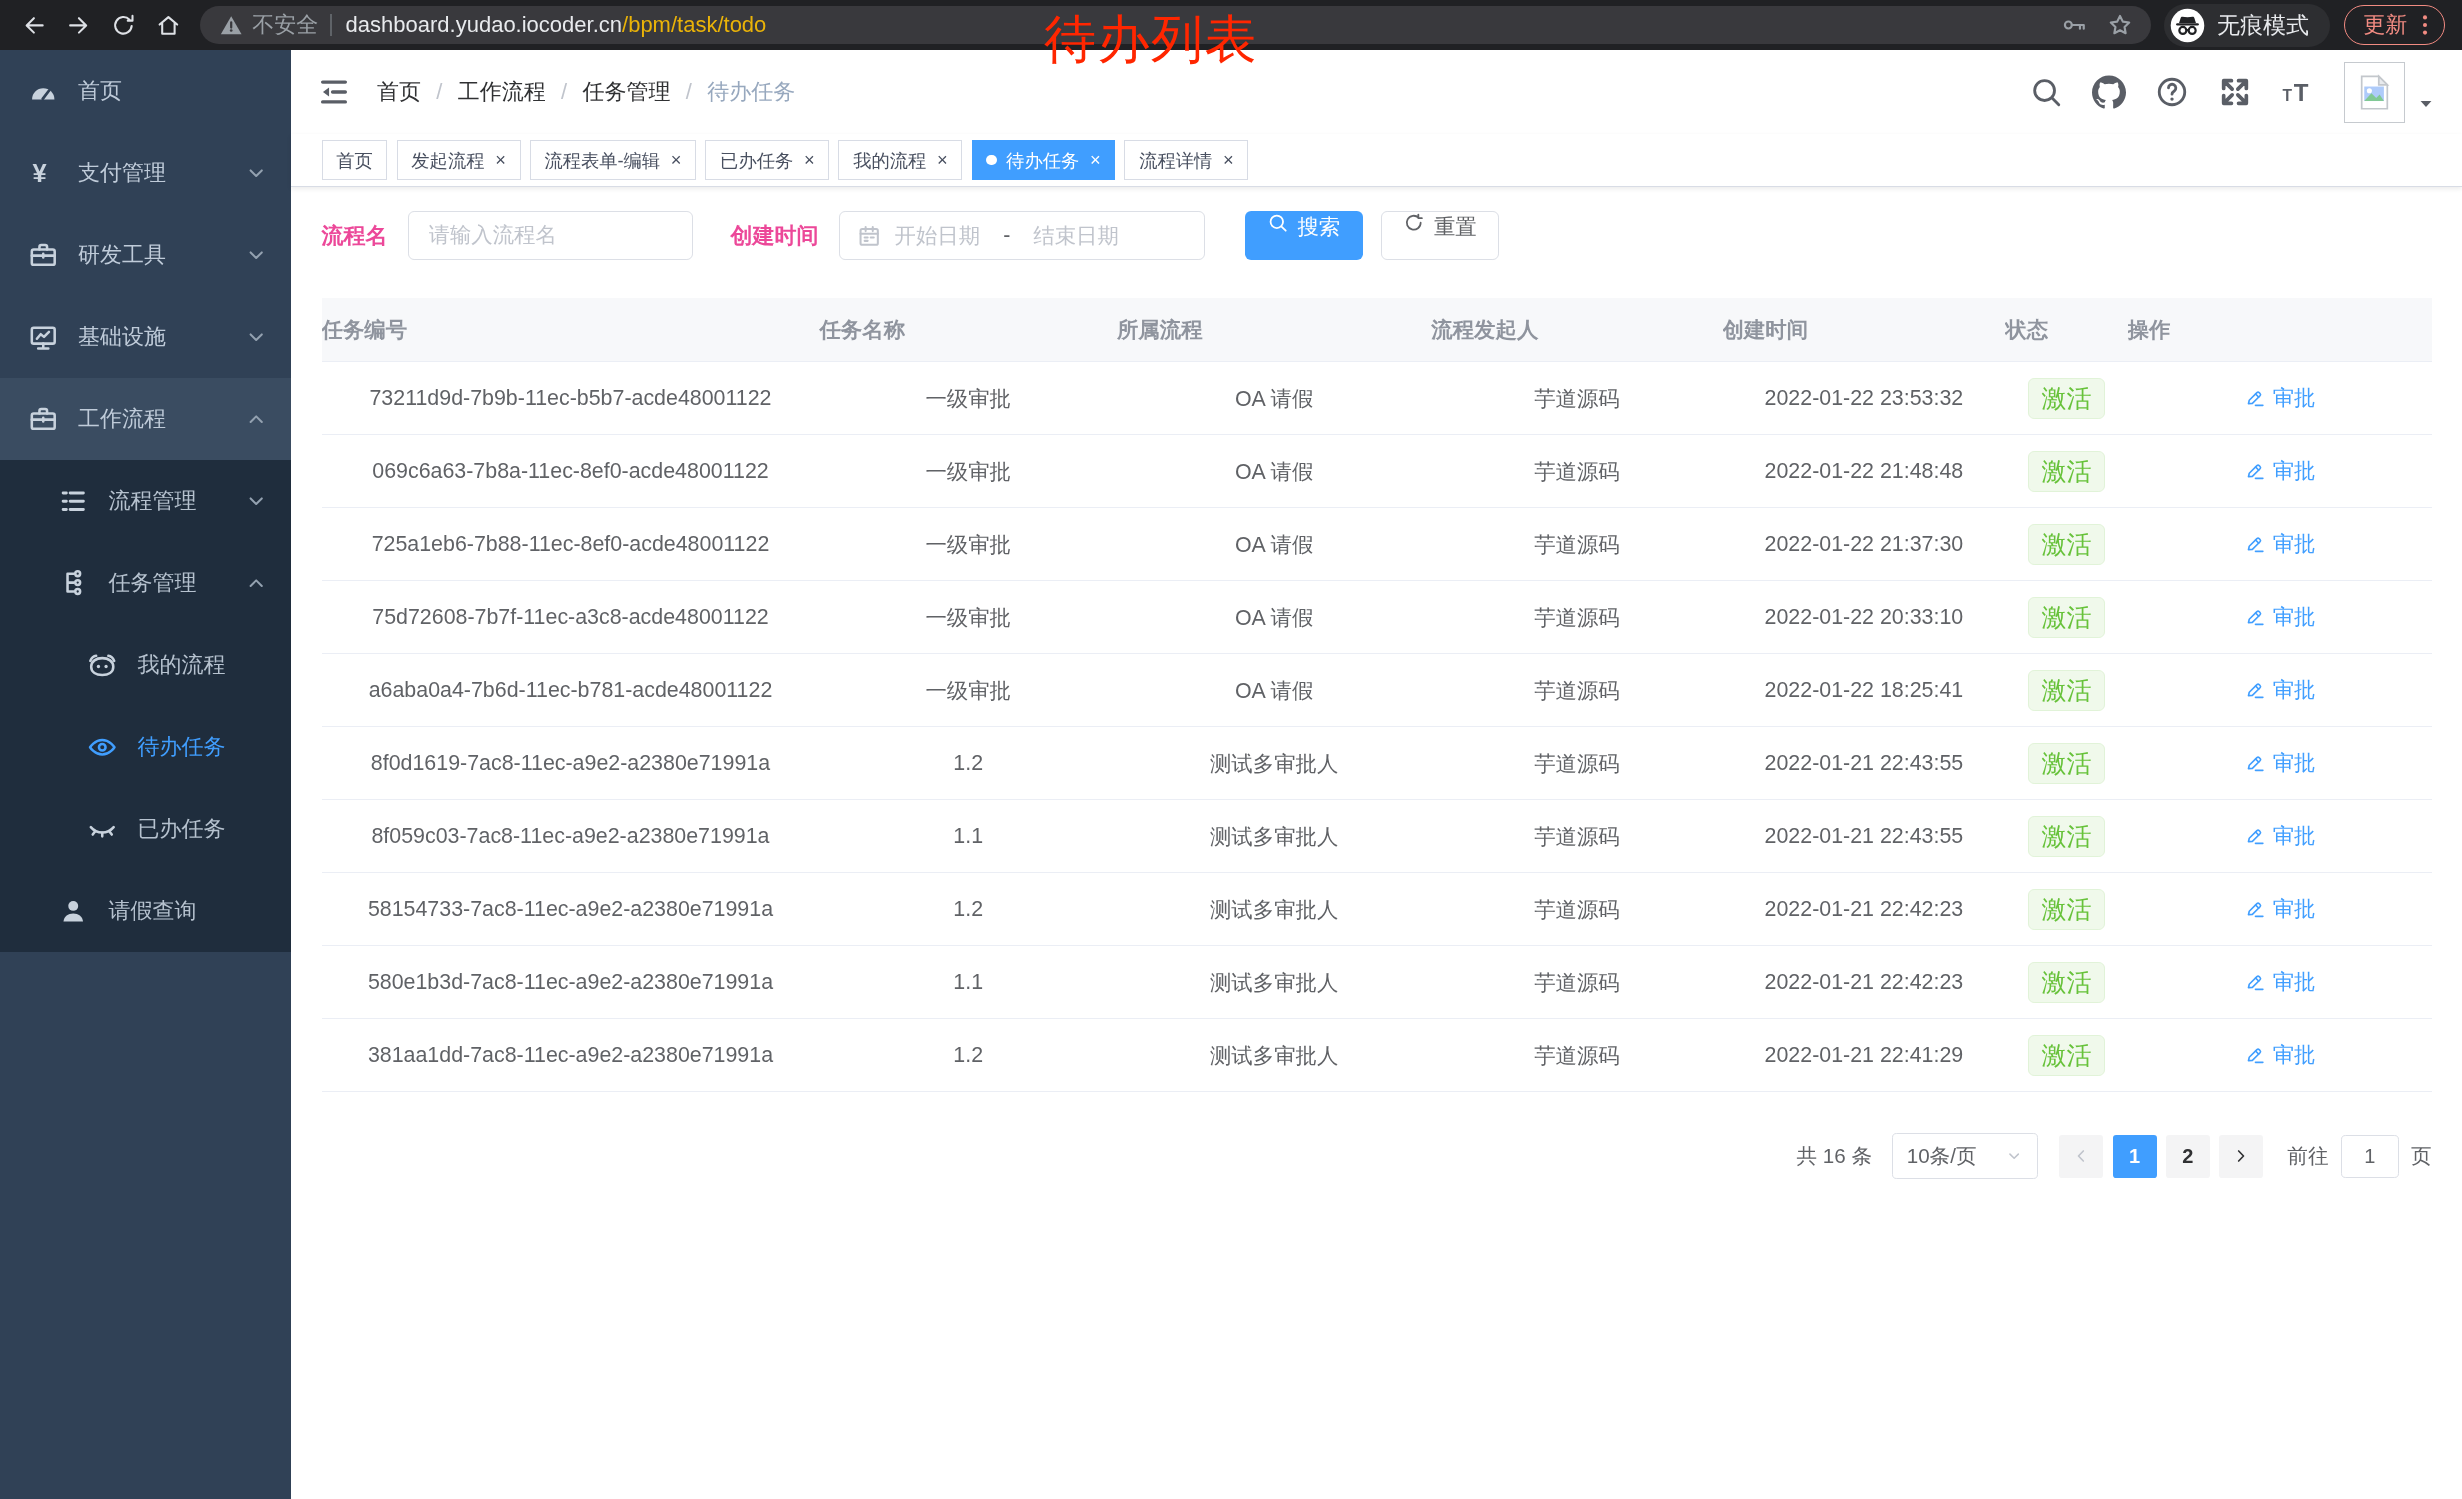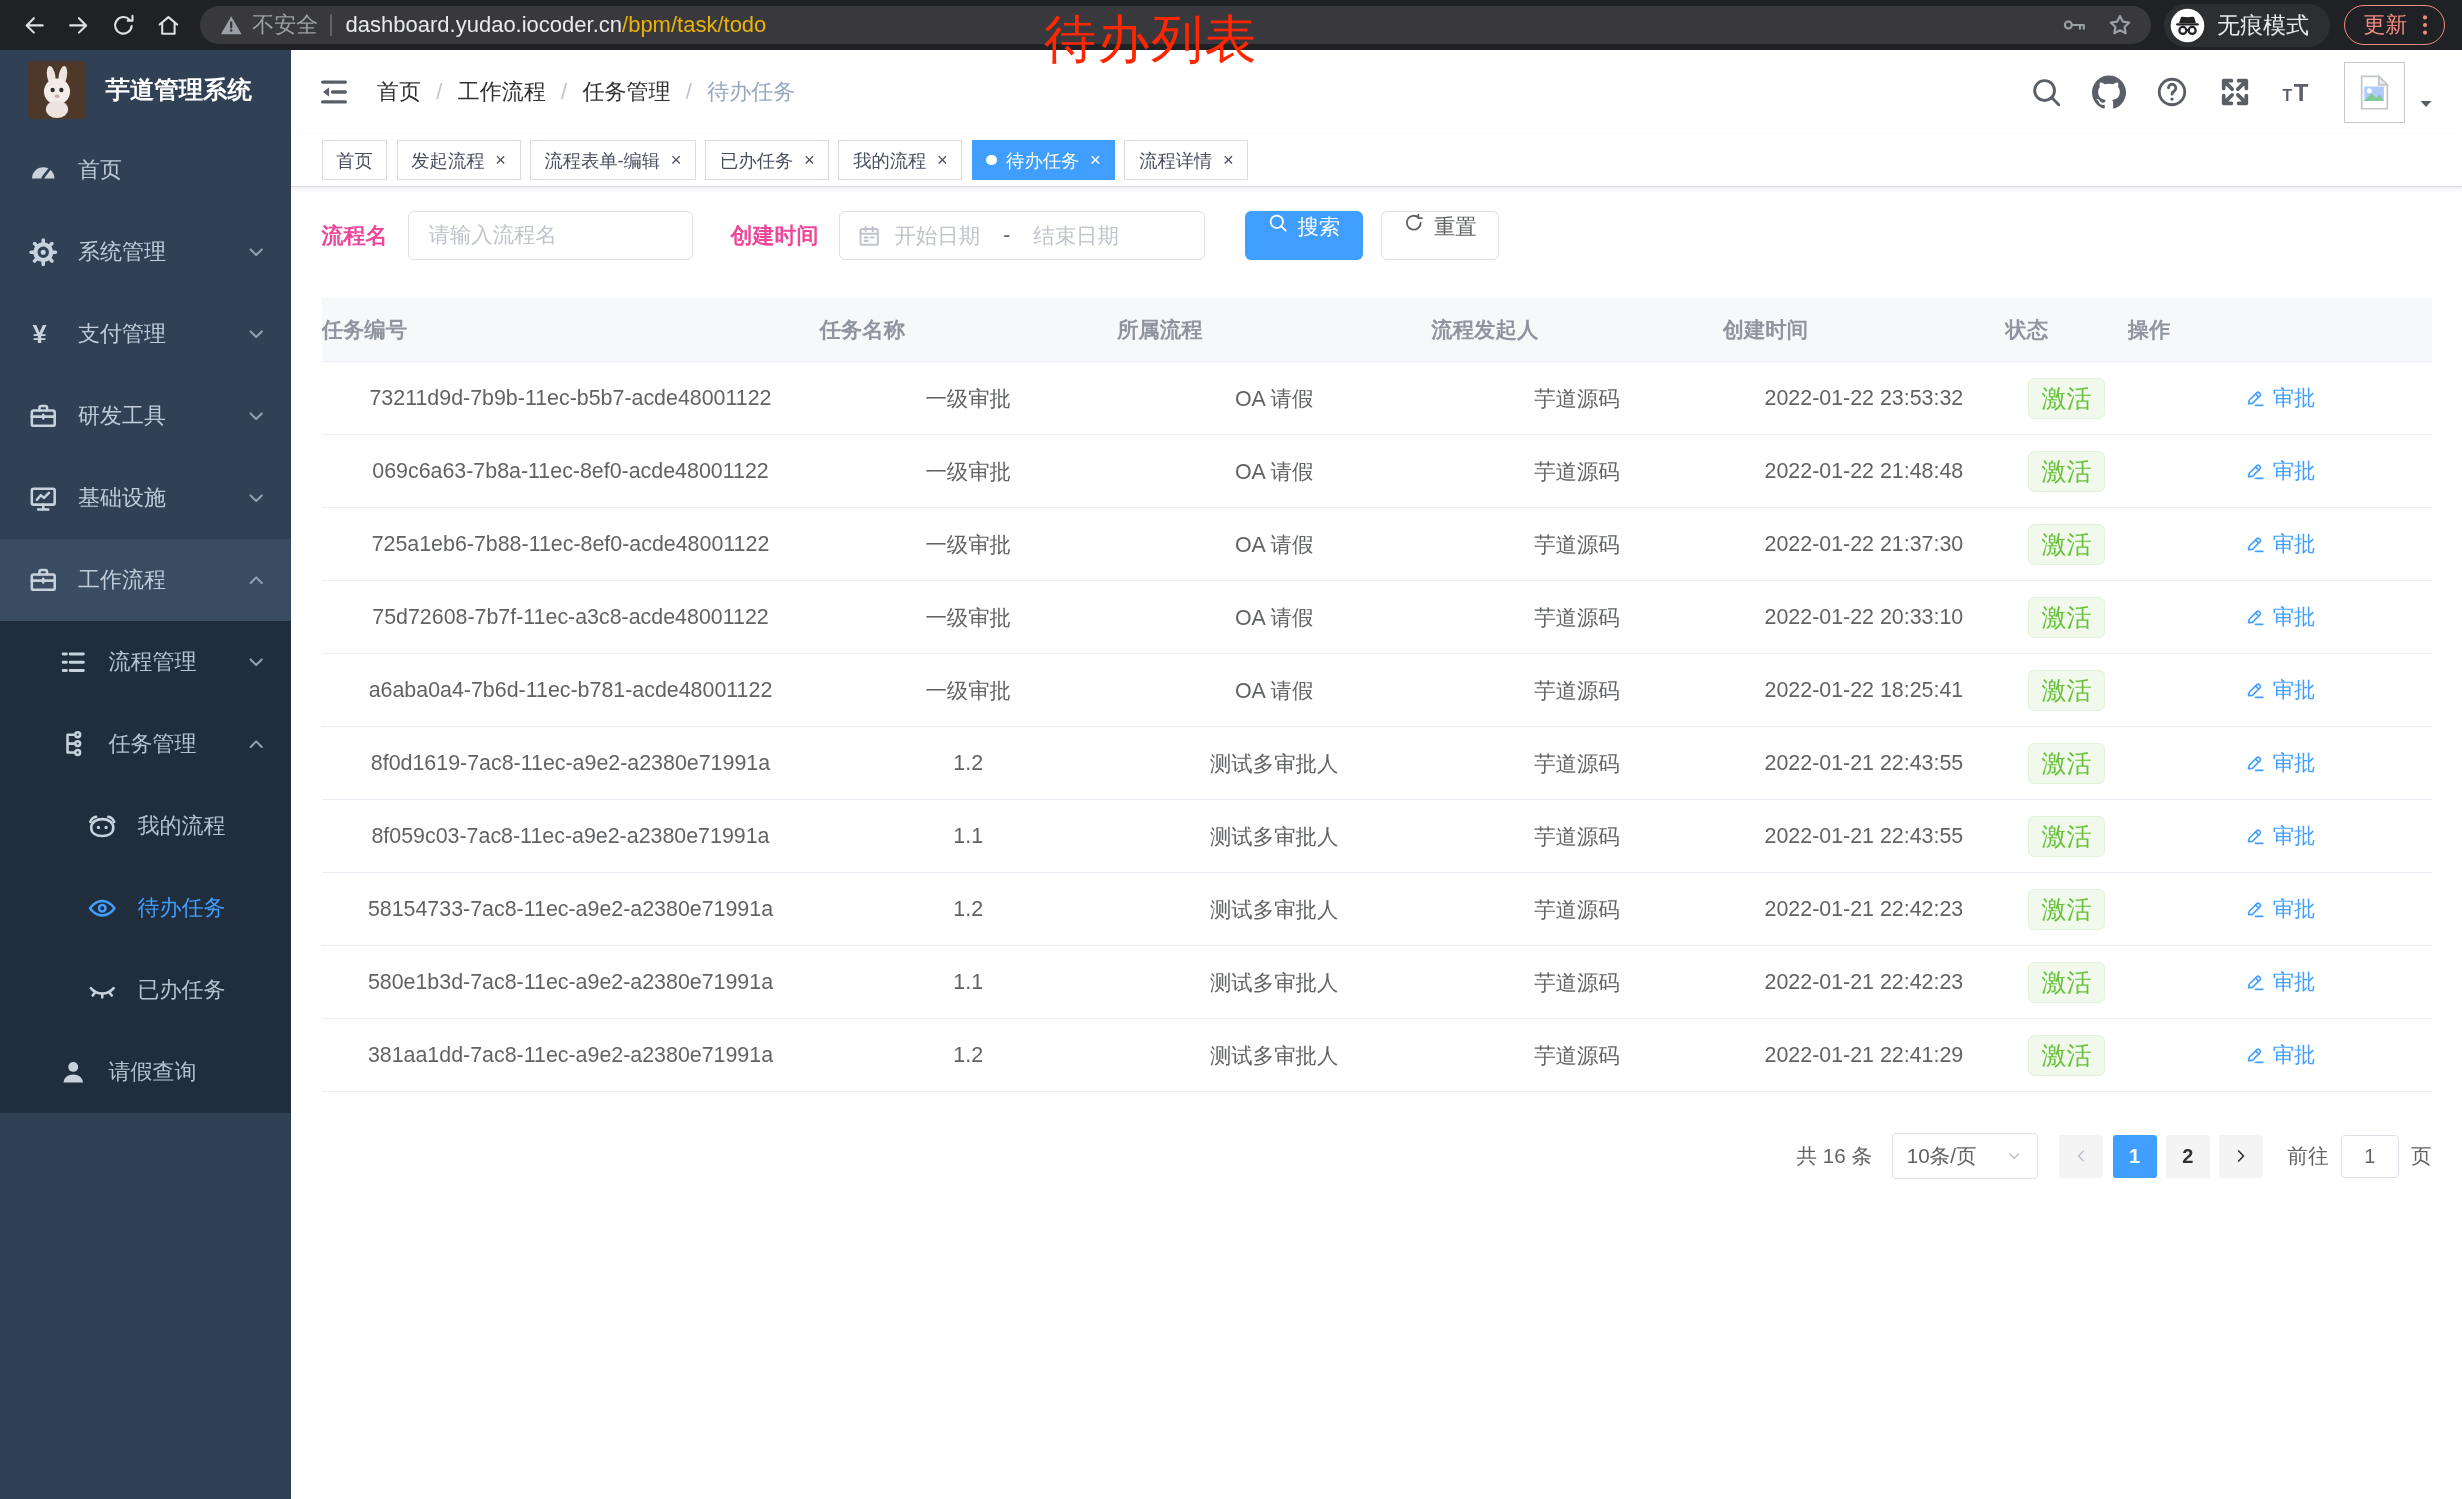--- a/index.html
+++ b/index.html
@@ -182,59 +182,29 @@
           </svg>
         </span>
     </div>
   </div>
 
   <div class="annotation">待办列表</div>
 
   <div class="app">
 
     <aside class="sidebar">
-      <div class="logo-row">
-        <span class="logo-img">
-          <svg viewBox="0 0 24 24">
-              <rect width="24" height="24" fill="#4e382a"></rect>
-              <ellipse cx="9.6" cy="6.2" rx="1.7" ry="4.2" fill="#ece4dd" transform="rotate(-10 9.6 6.2)"></ellipse>
-              <ellipse cx="14.4" cy="6.2" rx="1.7" ry="4.2" fill="#ece4dd" transform="rotate(10 14.4 6.2)"></ellipse>
-              <circle cx="12" cy="12.6" r="5.4" fill="#f4ede7"></circle>
-              <circle cx="10.2" cy="12" r=".9" fill="#2e2e2e"></circle>
-              <circle cx="13.8" cy="12" r=".9" fill="#2e2e2e"></circle>
-              <ellipse cx="12" cy="14.6" rx="1" ry=".7" fill="#caa"></ellipse>
-              <ellipse cx="12" cy="20" rx="4.6" ry="3.6" fill="#ece4dd"></ellipse>
-            </svg>
-        </span>
-        <span class="logo-title">芋道管理系统</span>
-      </div>
       <nav class="menu" id="menu">
           <div class="menu-item lv1">
             <span class="mi-icon">
               <svg viewBox="0 0 24 24" fill="none" stroke="currentColor" stroke-width="2" stroke-linecap="round" stroke-linejoin="round">
                 <path d="M3.2 18.5a8.8 8.8 0 1 1 17.6 0z" fill="currentColor" stroke="none"></path>
                 <path d="M11.6 18L16.6 11.4" stroke="#304156" stroke-width="2.2"></path>
               </svg>
             </span>
             <span>首页</span>
-          </div>
-          <div class="menu-item lv1">
-            <span class="mi-icon">
-              <svg viewBox="0 0 24 24" fill="none" stroke="currentColor" stroke-width="2" stroke-linecap="round" stroke-linejoin="round">
-                <circle cx="12" cy="12" r="6.2" stroke-width="3.4"></circle>
-                <path d="M12 2.4v3M12 18.6v3M2.4 12h3M18.6 12h3M5.2 5.2l2.2 2.2M16.6 16.6l2.2 2.2M5.2 18.8l2.2-2.2M16.6 7.4l2.2-2.2" stroke-width="2.8"></path>
-                <circle cx="12" cy="12" r="2" fill="currentColor" stroke="none"></circle>
-              </svg>
-            </span>
-            <span>系统管理</span>
-            <span class="mi-chevron">
-              <svg viewBox="0 0 24 24" fill="none" stroke="currentColor" stroke-width="2" stroke-linecap="round" stroke-linejoin="round">
-                <path d="M6.5 9.3L12 14.8l5.5-5.5"></path>
-              </svg>
-            </span>
           </div>
           <div class="menu-item lv1">
             <span class="mi-icon">
               <svg viewBox="0 0 24 24" fill="none" stroke="currentColor" stroke-width="2" stroke-linecap="round" stroke-linejoin="round" style="font-size:29px">
                 <text x="3.5" y="19" font-size="20" font-weight="bold" fill="currentColor" stroke="none">¥</text>
               </svg>
             </span>
             <span>支付管理</span>
             <span class="mi-chevron">
               <svg viewBox="0 0 24 24" fill="none" stroke="currentColor" stroke-width="2" stroke-linecap="round" stroke-linejoin="round">

